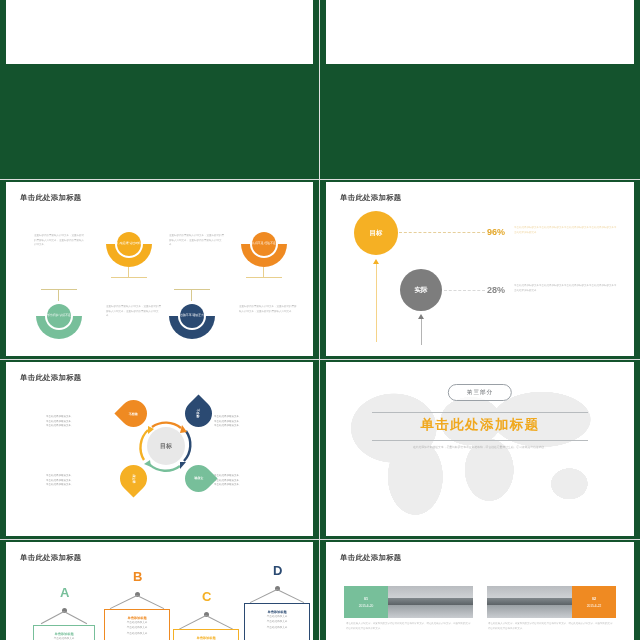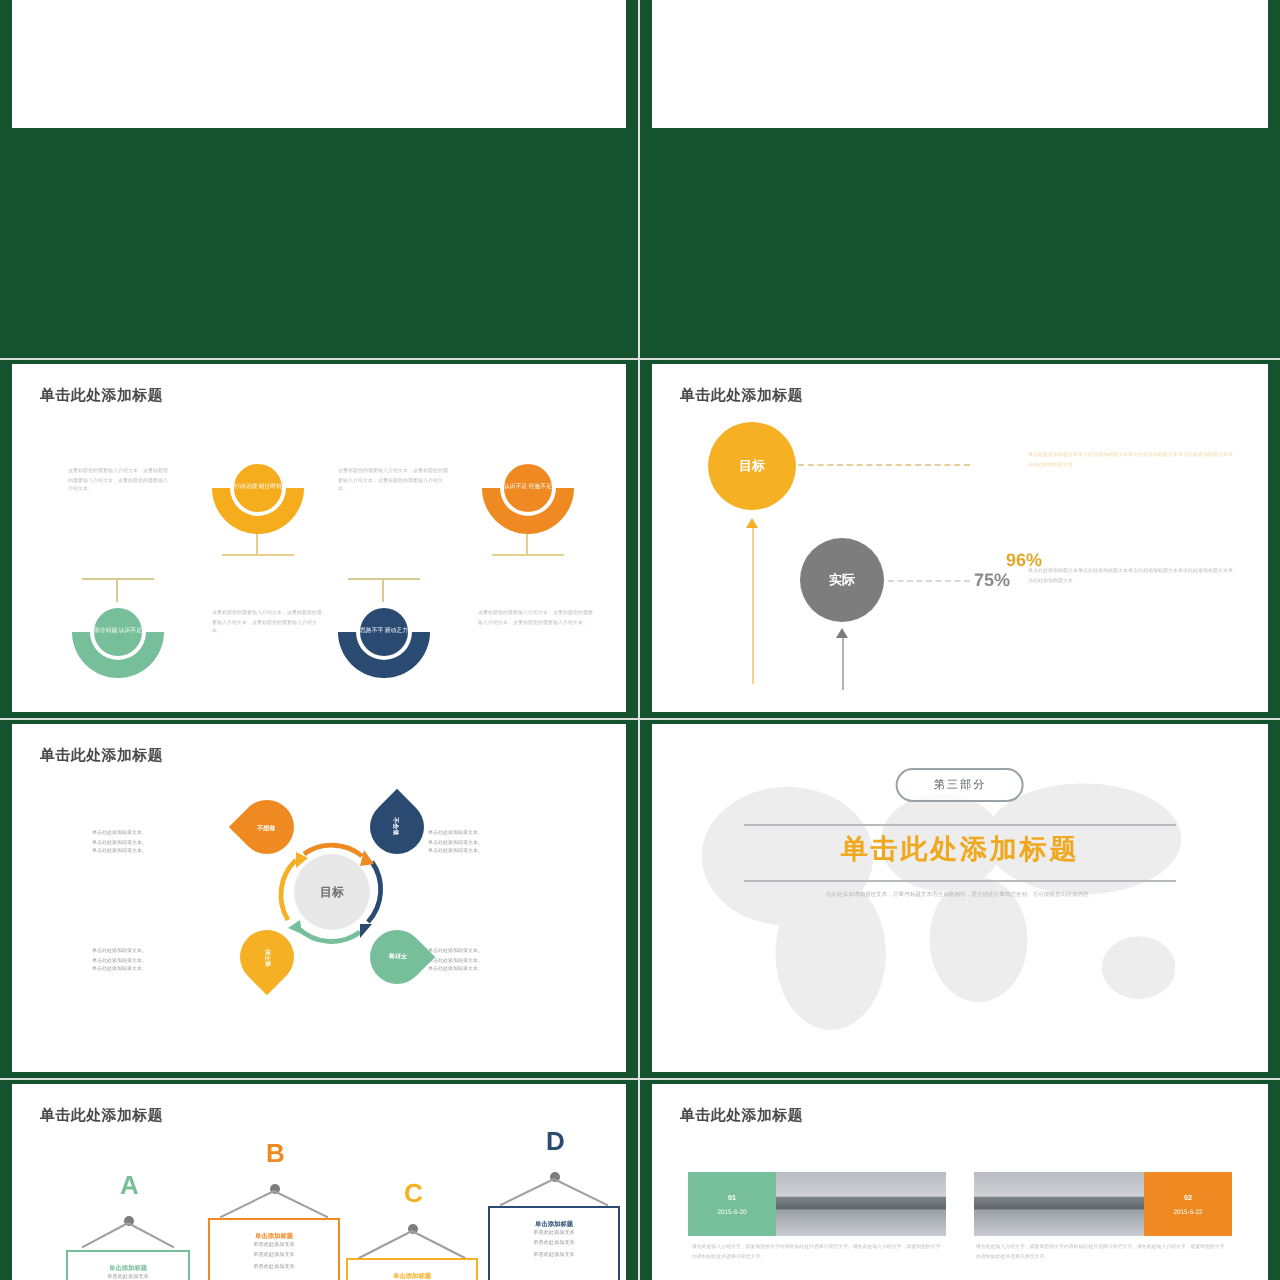--- a/index.html
+++ b/index.html
@@ -214,25 +214,25 @@
         <span>目标</span>
       </div>
 
       <div class="balloon-str" style="left:94.5px;top:135px;height:28px;background:#b4b4b4;"></div>
       <div class="balloon-knot" style="left:92px;top:132px;border-bottom:5px solid #7d7d7d;"></div>
       <div class="balloon" style="left:74px;top:87px;width:42px;height:42px;background:#7d7d7d;">
         <span>实际</span>
       </div>
 
       <div class="lead" style="left:73px;top:50px;width:86px;border-top-color:#e6cf9b;"></div>
-      <div class="pct" style="left:177px;top:45px;color:#e3a72a;margin-top:48px;">96%</div>
+      <div class="pct" style="left:161px;top:45px;color:#e3a72a;">96%</div>
       <div class="tiny" style="position:absolute;left:188px;top:44px;width:104px;color:#f0d7a4;">单击此处添加标题文本单击此处添加标题文本单击此处添加标题文本单击此处添加标题文本单击此处添加标题文本</div>
 
       <div class="lead" style="left:118px;top:108px;width:41px;"></div>
-      <div class="pct" style="left:161px;top:103px;color:#8a8a8a;">75%</div>
+      <div class="pct" style="left:161px;top:103px;color:#8a8a8a;">28%</div>
       <div class="tiny" style="position:absolute;left:188px;top:102px;width:104px;">单击此处添加标题文本单击此处添加标题文本单击此处添加标题文本单击此处添加标题文本单击此处添加标题文本</div>
     </div>
   </div>
 
   <div class="slide">
     <div class="slide-inner">
       <div class="ttl">单击此处添加标题</div>
 
       <div class="tiny-d" style="position:absolute;left:40px;top:53px;width:62px;white-space:pre-line;">单击此处添加段落文本。
 单击此处添加段落文本。

